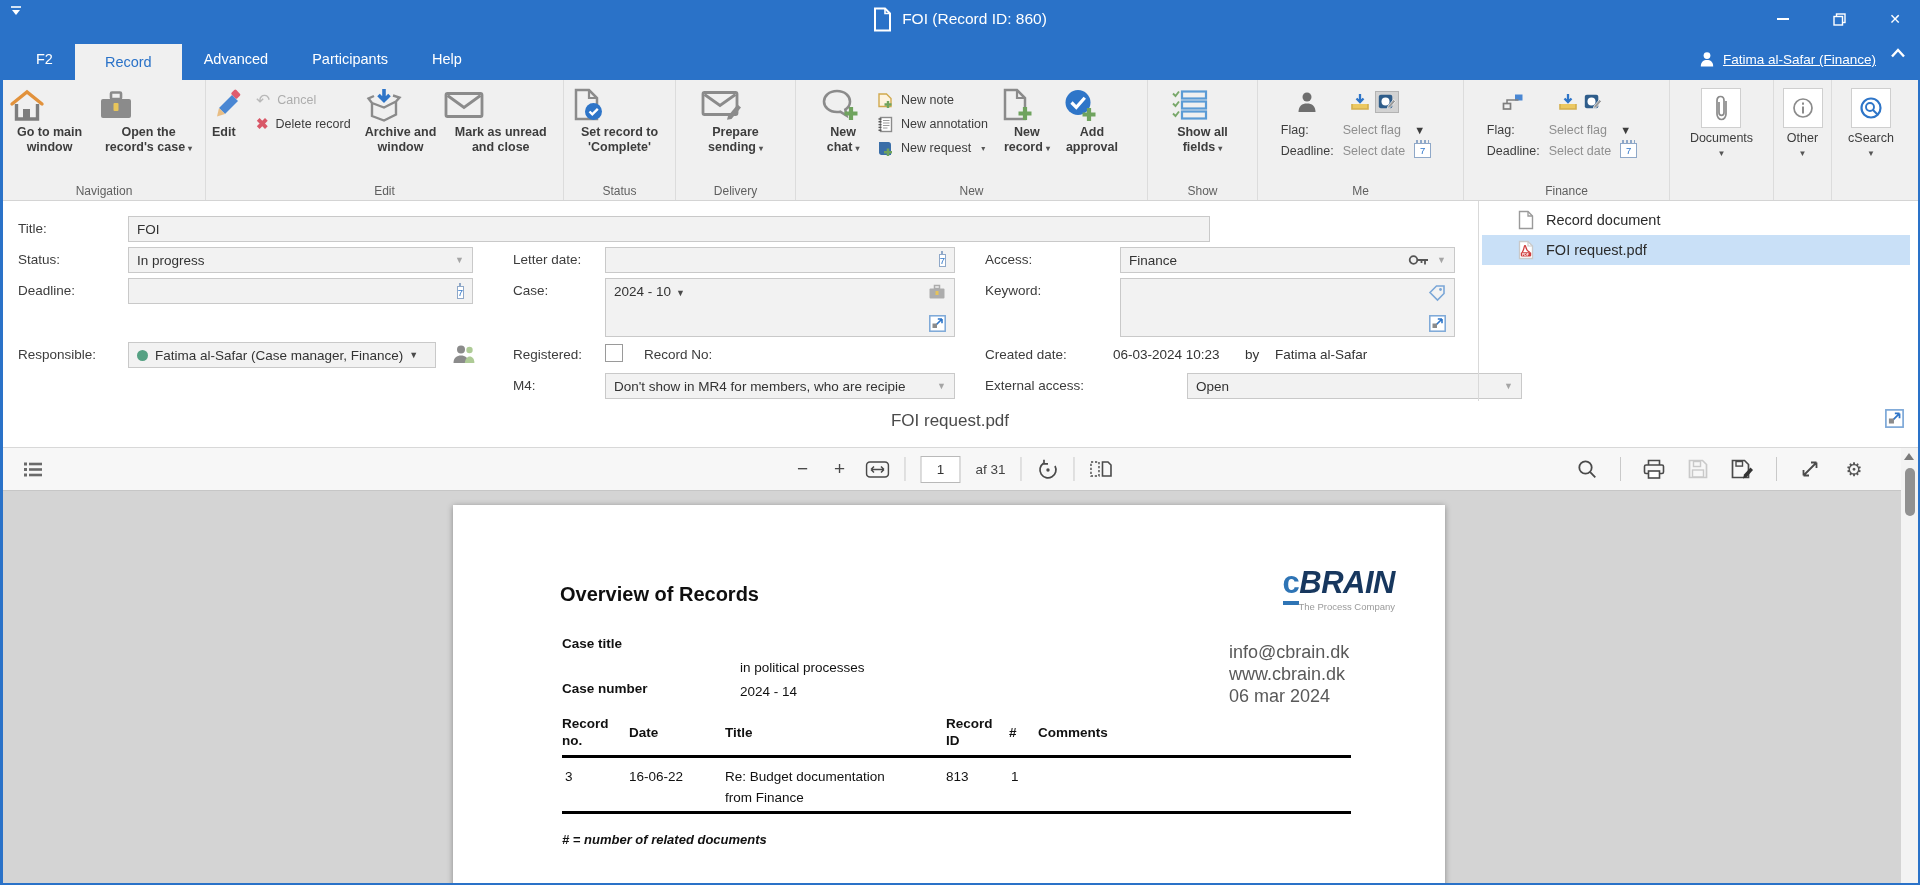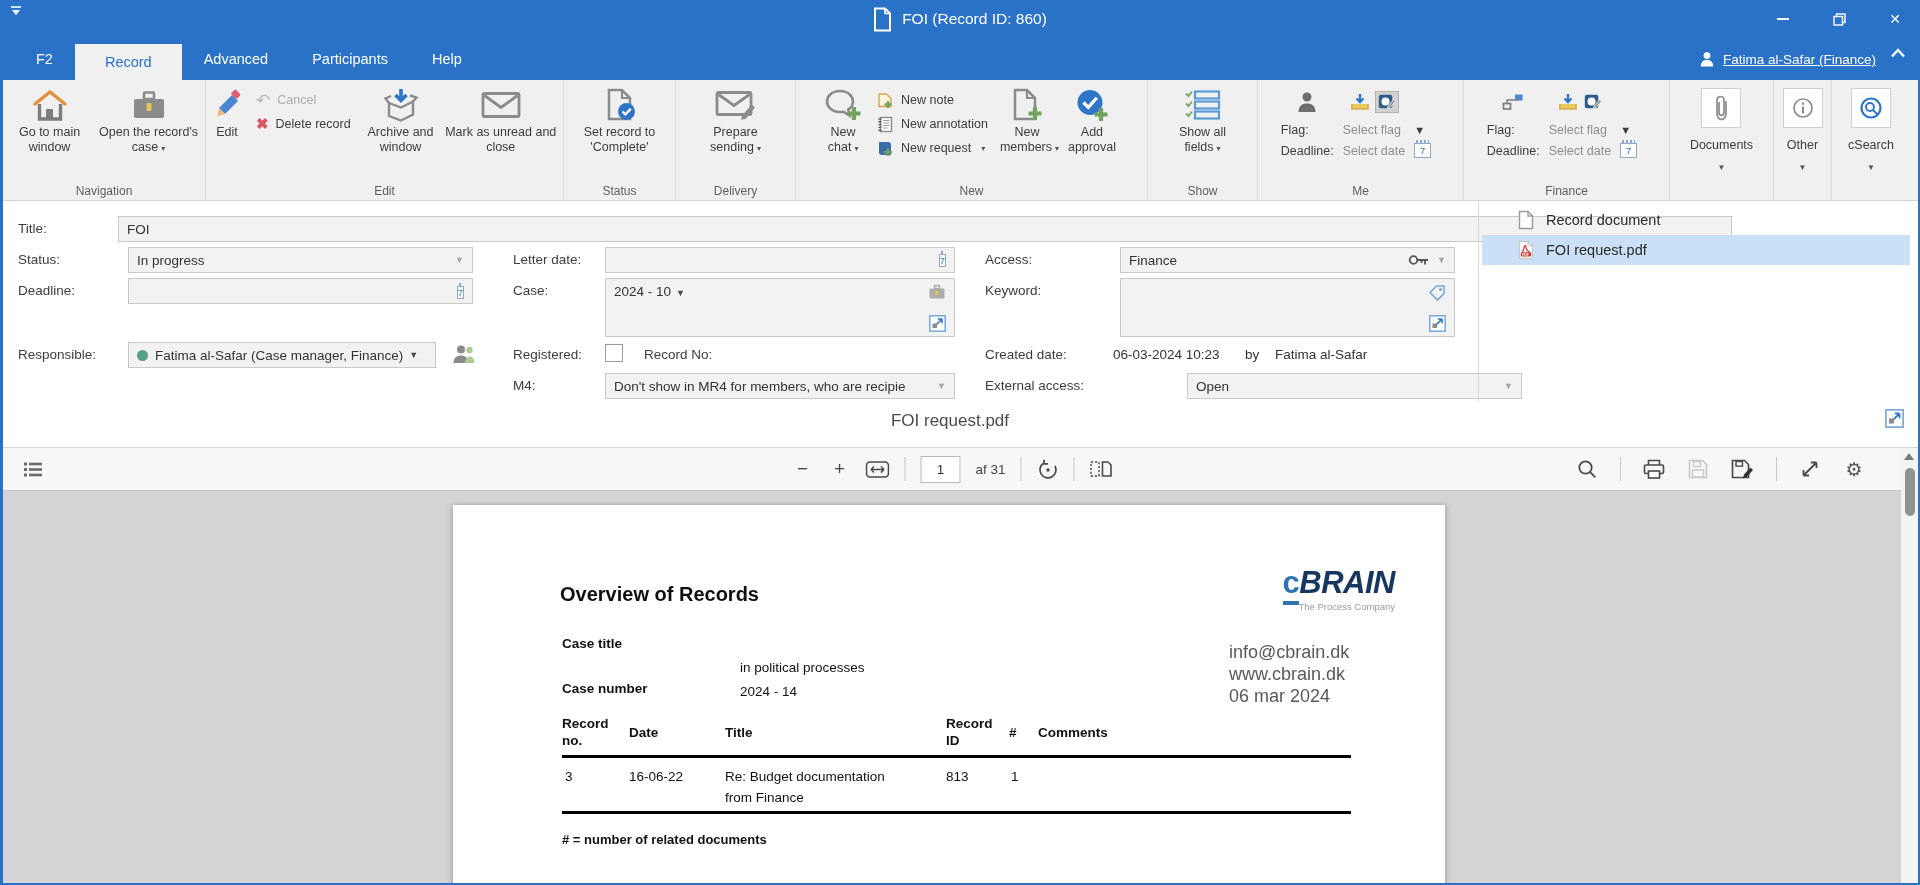--- a/index.html
+++ b/index.html
@@ -30,33 +30,33 @@
   .user-area { position:absolute; right:44px; top:0; height:42px; display:flex; align-items:center; gap:8px; color:#fff; }
   .user-name { font-size:13.5px; text-decoration:underline; }
   .collapse-btn { position:absolute; right:14px; top:10px; cursor:pointer; }
 
   
   .ribbon { position:absolute; left:3px; top:80px; width:1915px; height:121px; background:#f0f0f0;
     border-bottom:1px solid #d4d4d4; display:flex; align-items:stretch; }
   .grp { position:relative; border-right:1px solid #dcdcdc; padding:3px 2px 17px 2px;
     display:flex; justify-content:center; align-items:flex-start; flex:0 0 auto; }
   .grp-label { position:absolute; bottom:2px; left:0; width:100%; text-align:center; font-size:12px; color:#5f5f5f; }
-  .rb { display:flex; flex-direction:column; align-items:center; padding:2px 4px; cursor:pointer; }
+  .rb { display:flex; flex-direction:column; align-items:flex-start; padding:2px 4px; cursor:pointer;font-weight:bold; }
   .ric { height:40px; display:flex; align-items:center; justify-content:center; }
   .rlb { font-size:12.5px; line-height:1.18; text-align:center; color:#3d3d3d; }
   .dda { font-size:8px; color:#555; margin-left:3px; }
   .rstack { display:flex; flex-direction:column; gap:4px; padding-top:7px; }
   .rsm { display:flex; align-items:center; gap:7px; font-size:12.5px; color:#3d3d3d; height:20px; cursor:pointer; white-space:nowrap; }
   .rsm.disabled { color:#adadad; }
   .fgrid { display:grid; grid-template-columns:auto auto 26px; grid-template-rows:34px 21px 21px;
     column-gap:9px; align-items:center; padding-top:2px; font-size:12.5px; }
   .fgl { color:#3d3d3d; }
   .fgv { color:#8f8f8f; }
   .pressed { background:#d2d2d2; outline:1px solid #b3b3b3; padding:2px; display:inline-flex; }
-  .dbtn { display:flex; flex-direction:column; align-items:center; gap:10px; padding-top:5px; cursor:pointer; }
+  .dbtn { display:flex; flex-direction:column; align-items:center; gap:3px; padding-top:5px; cursor:pointer; }
   .ibox { width:40px; height:40px; background:#fff; border:1px solid #cfcfcf; display:flex; align-items:center; justify-content:center; }
   .dsm { font-size:8px; color:#555; }
 
   
   .pane { position:absolute; left:0; top:201px; width:1920px; height:200px; background:#fff; }
   .flabel { position:absolute; font-size:13.5px; color:#3c3c3c; }
   .fld { position:absolute; background:#f2f2f2; border:1px solid #c9c9c9; height:26px;
     display:flex; align-items:center; padding:0 8px; font-size:13.5px; color:#333; overflow:hidden; white-space:nowrap; }
   .arr { margin-left:auto; color:#a5a5a5; font-size:9px; }
   .arr.dark { color:#4a4a4a; }
@@ -106,21 +106,21 @@
   .pg-val { position:absolute; font-size:13.5px; line-height:21px; white-space:nowrap; }
   .logo { position:absolute; left:770px; top:62px; width:172px; text-align:right; }
   .logo-line { font-size:31px; font-weight:bold; letter-spacing:-0.5px; line-height:1; }
   .logo-c { color:#2e74b5; border-bottom:4px solid #2e74b5; padding-bottom:1px; }
   .logo-rest { color:#17375e;font-style:italic; }
   .logo-tag { font-size:9.5px; color:#9a9a9a; margin-top:3px; }
   .contact { position:absolute; left:776px; top:136px; font-size:18px; color:#595959; line-height:22px; }
   .th { position:absolute; font-size:13.5px; font-weight:bold; line-height:17px; }
   .td { position:absolute; font-size:13.5px; line-height:19px; }
   .tline { position:absolute; left:109px; width:789px; height:2.5px; background:#000; }
-  .footnote { position:absolute; left:109px; top:327px; font-size:13px; font-weight:bold; }
+  .footnote { position:absolute; left:109px; top:327px; font-size:13px; font-style:italic; font-weight:bold; }
 
   
   .sbar { position:absolute; left:1901px; top:448px; width:17px; height:437px; background:#f3f3f3; }
   .sbar .up { position:absolute; left:3px; top:5px; width:0; height:0;
     border-left:5.5px solid transparent; border-right:5.5px solid transparent; border-bottom:7px solid #7a7a7a; cursor:pointer; }
   .sbar .thumb { position:absolute; left:3.5px; top:20px; width:10px; height:48px; background:#919191; border-radius:6px; cursor:pointer; }
 
   svg { display:block; }
 </style>
 </head>
@@ -321,21 +321,21 @@
         </div>
       </div>
       <div class="rb">
         <span class="ric">
           <svg width="34" height="34" viewBox="0 0 34 34">
               <path d="M5 2 H17 L25 10 V31 H5 Z" fill="none" stroke="#8b8b8b" stroke-width="2.5"></path>
               <path d="M17 2 V10 H25" fill="none" stroke="#8b8b8b" stroke-width="2.2"></path>
               <path d="M25 19 V32 M18.5 25.5 H31.5" stroke="#6fa35e" stroke-width="4.2"></path>
             </svg>
         </span>
-        <div class="rlb" style="max-width:54px"><span>New members</span><span class="dda">▾</span></div>
+        <div class="rlb" style="max-width:54px"><span>New record</span><span class="dda">▾</span></div>
       </div>
       <div class="rb">
         <span class="ric">
           <svg width="36" height="34" viewBox="0 0 36 34">
               <circle cx="16" cy="14.5" r="12.5" fill="#2e75c8"></circle>
               <path d="M9.5 14.5 L14.3 19.3 L22.8 9.8" stroke="#fff" stroke-width="3.2" fill="none"></path>
               <path d="M27 20 V33 M20.5 26.5 H33.5" stroke="#6fa35e" stroke-width="4.2"></path>
             </svg>
         </span>
         <div class="rlb" style="max-width:60px"><span>Add approval</span></div>
@@ -473,21 +473,21 @@
         <div class="rlb"><span>cSearch</span></div>
         <span class="dsm">▼</span>
       </div>
       <div class="grp-label"></div>
     </div>
   </div>
 
   <div class="pane">
 
     <div class="flabel" style="left:18px;top:20px">Title:</div>
-    <div class="fld" style="left:118px;top:15px;width:1614px">
+    <div class="fld" style="left:128px;top:15px;width:1082px">
         <span>FOI</span>
       </div>
 
     <div class="flabel" style="left:18px;top:51px">Status:</div>
     <div class="fld" style="left:128px;top:46px;width:345px">
         <span>In progress</span>
         <span class="arr">▼</span>
       </div>
 
     <div class="flabel" style="left:513px;top:51px">Letter date:</div>

